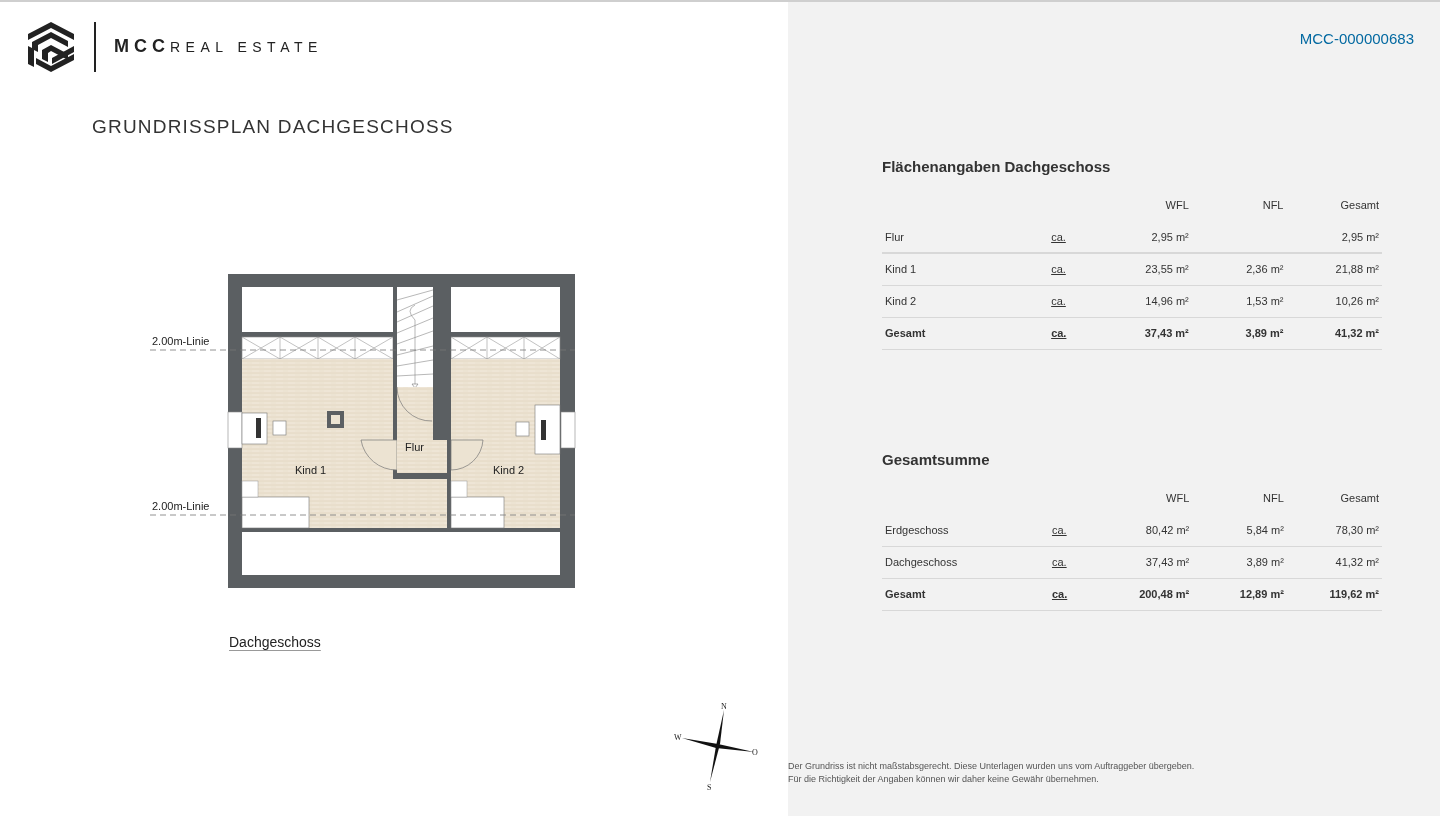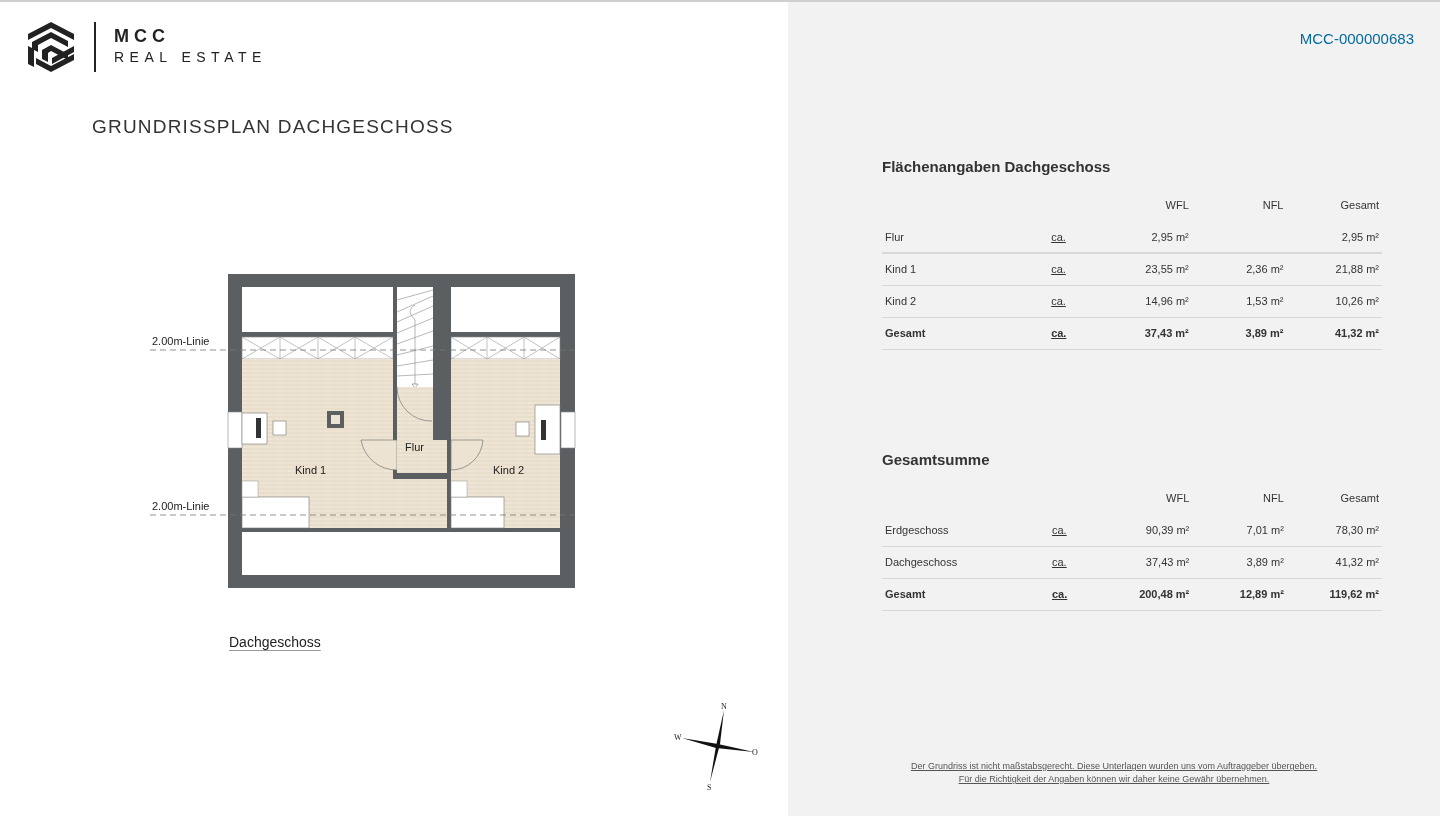--- a/index.html
+++ b/index.html
@@ -6,21 +6,21 @@
   html, body { width: 1440px; height: 816px; overflow: hidden; background: #ffffff; }
   body { font-family: "Liberation Sans", sans-serif; color: #333; position: relative; }
   .topline { position: absolute; left: 0; top: 0; width: 1440px; height: 2px; background: #cfcfcf; }
   .left { position: absolute; left: 0; top: 2px; width: 788px; height: 814px; background: #ffffff; }
   .right { position: absolute; left: 788px; top: 2px; width: 652px; height: 814px; background: #f2f2f2; }
 
   
   .logo { position: absolute; left: 28px; top: 20px; display: flex; align-items: center; }
   .logo-mark { width: 46px; height: 50px; }
   .logo-sep { width: 2px; height: 50px; background: #222; margin-left: 20px; margin-right: 18px; }
-  .logo-text { display: flex; flex-direction: column; color: #222; }
+  .logo-text { display: flex; flex-direction: row; color: #222; text-align: center; }
   .logo-text .l1 { font-size: 18px; letter-spacing: 5px; font-weight: bold; line-height: 20px; }
   .logo-text .l2 { font-size: 14px; letter-spacing: 5.5px; line-height: 22px; }
 
   .page-title { position: absolute; left: 92px; top: 114px; font-size: 19px; letter-spacing: 1.2px; color: #333; }
 
   .plan { position: absolute; left: 140px; top: 262px; width: 450px; height: 340px; }
   .plan-caption { position: absolute; left: 229px; top: 634px; font-size: 14px; color: #222; text-decoration: underline; text-decoration-color: #999; text-underline-offset: 3px; }
 
   .compass { position: absolute; left: 672px; top: 700px; width: 90px; height: 92px; }
 
@@ -32,21 +32,21 @@
   th { font-weight: normal; text-align: right; height: 32px; padding: 0 3px; }
   td { height: 32px; padding: 0 3px; border-bottom: 1px solid #d8d8d8; }
   tr.head th { border-bottom: none; }
   tr.first td { border-bottom: 2px solid #d8d8d8; }
   td.name { width: 172px; text-align: left; }
   td.ca { width: 30px; text-align: left; text-decoration: underline; }
   td.num { text-align: right; }
   tr.total td { font-weight: bold; }
   col.c1 { width: 172px; } col.c2 { width: 40px; } col.c3 { width: 108px; } col.c4 { width: 98px; } col.c5 { width: 98px; }
 
-  .disclaimer { position: absolute; left: 788px; width: 652px; top: 760px; text-align: center; font-size: 9px; color: #555; line-height: 13px; text-decoration: underline; }
+  .disclaimer { position: absolute; left: 788px; width: 652px; top: 760px; font-size: 9px; color: #555; line-height: 13px; }
 </style>
 </head>
 <body>
 
 <div class="topline"></div>
 
 <div class="left">
   <div class="logo">
     <svg class="logo-mark" viewBox="0 0 46 50">
       <g fill="#222">
@@ -257,22 +257,22 @@
         <tr class="head">
       <th></th>
           <th></th>
       <th>WFL</th>
       <th>NFL</th>
       <th>Gesamt</th>
     </tr>
     <tr>
       <td class="name">Erdgeschoss</td>
       <td class="ca">ca.</td>
-      <td class="num">90,39 m²</td>
-      <td class="num">7,01 m²</td>
+      <td class="num">80,42 m²</td>
+      <td class="num">5,84 m²</td>
       <td class="num">78,30 m²</td>
     </tr>
     <tr>
       <td class="name">Dachgeschoss</td>
       <td class="ca">ca.</td>
       <td class="num">37,43 m²</td>
       <td class="num">3,89 m²</td>
       <td class="num">41,32 m²</td>
     </tr>
     <tr class="total">

